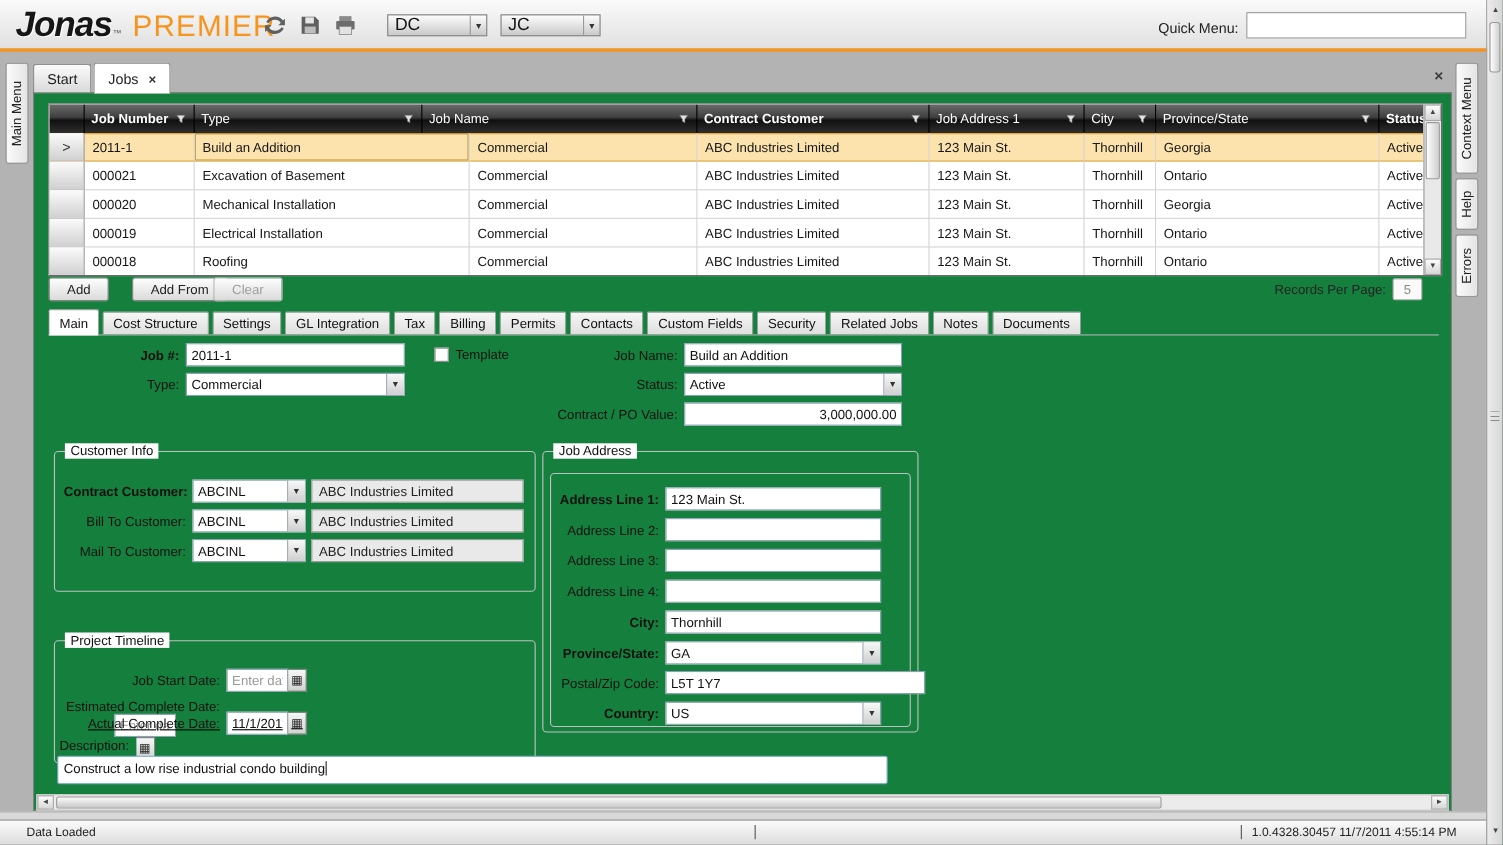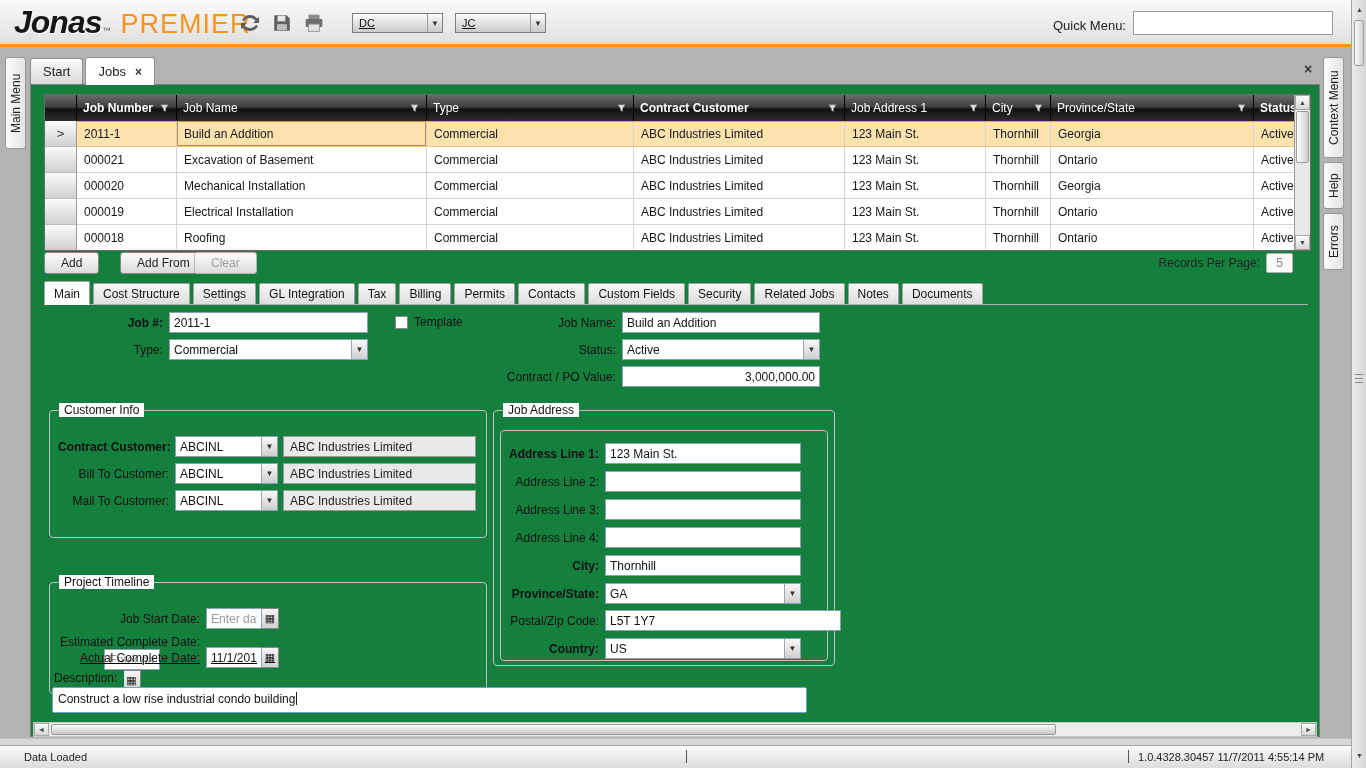--- a/index.html
+++ b/index.html
@@ -15,21 +15,21 @@
   .logo { position:absolute; left:14px; top:4px; display:flex; align-items:baseline; }
   .logo-jonas { font-size:32px; font-weight:bold; font-style:italic; color:#161616;
                 letter-spacing:-1px; text-shadow:1px 1px 0 #ffffff; }
   .logo-tm { font-size:8px; color:#555; margin-left:1px; }
   .logo-premier { font-size:27px; font-weight:300; letter-spacing:1px; margin-left:10px;
                   color:var(--accent-orange,#f7941e); }
   .hicon { position:absolute; top:13px; width:24px; height:20px; cursor:pointer; }
   .hicon svg { width:100%; height:100%; }
   .hcombo { position:absolute; top:13px; width:91px; height:20px; border:1px solid #7d7d7d;
             background:linear-gradient(#fdfdfd,#c9c9c9); display:flex; align-items:center; }
-  .hcombo .val { flex:1; font-size:11px; color:#111; padding:0 6px;text-decoration:underline; }
+  .hcombo .val { flex:1; font-size:16px; color:#111; padding:0 6px; }
   .hcombo .dd  { width:15px; align-self:stretch; display:flex; align-items:center; justify-content:center;
                  font-size:8px; color:#333; border-left:1px solid #9a9a9a; }
   .qm-label { position:absolute; left:1053px; top:18px; font-size:13px; color:#222; }
   .qm-input { position:absolute; left:1133px; top:11px; width:200px; height:24px;
               border:1px solid #9a9a9a; background:#fff; font:12px "Liberation Sans",sans-serif; padding:0 4px; }
 
   
   .vtab { position:absolute; display:flex; align-items:center; justify-content:center;
           writing-mode:vertical-rl; transform:rotate(180deg);
           font-size:12px; color:#222; background:linear-gradient(90deg,#e4e4e4,#fbfbfb);
@@ -240,28 +240,28 @@
     <div class="gridwrap">
       <div class="gridcontent">
         <div class="ghead">
           <div class="ghsel"></div>
           <div class="gh w0 b">
               <span>Job Number</span>
               <svg class="funnel" viewBox="0 0 12 12">
                 <path d="M2 2h8L7.2 6v3.3L4.8 8V6z"></path>
               </svg>
             </div>
+          <div class="gh w2">
+              <span>Type</span>
+              <svg class="funnel" viewBox="0 0 12 12">
+                <path d="M2 2h8L7.2 6v3.3L4.8 8V6z"></path>
+              </svg>
+            </div>
           <div class="gh w1">
               <span>Job Name</span>
-              <svg class="funnel" viewBox="0 0 12 12">
-                <path d="M2 2h8L7.2 6v3.3L4.8 8V6z"></path>
-              </svg>
-            </div>
-          <div class="gh w2">
-              <span>Type</span>
               <svg class="funnel" viewBox="0 0 12 12">
                 <path d="M2 2h8L7.2 6v3.3L4.8 8V6z"></path>
               </svg>
             </div>
           <div class="gh w3 b">
               <span>Contract Customer</span>
               <svg class="funnel" viewBox="0 0 12 12">
                 <path d="M2 2h8L7.2 6v3.3L4.8 8V6z"></path>
               </svg>
             </div>

